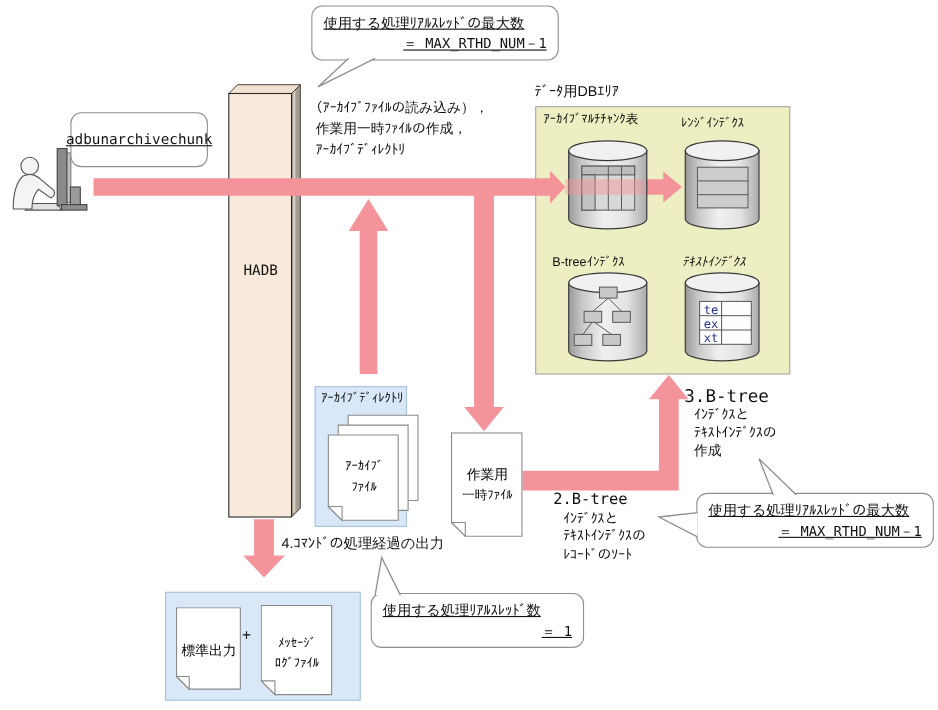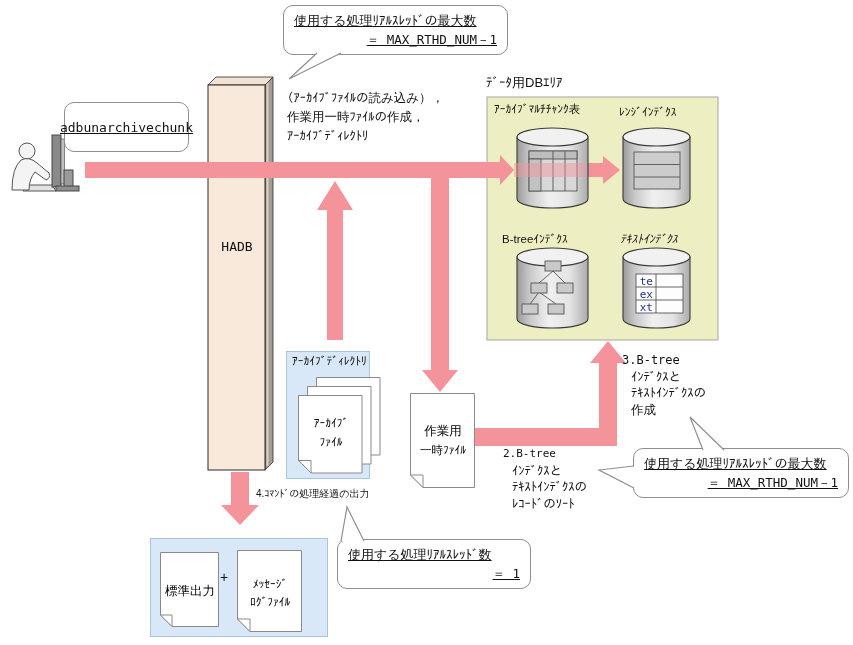--- a/index.html
+++ b/index.html
@@ -160,39 +160,39 @@
   </div>
 
   <svg class="abs" style="left:410px; top:393px; z-index:3;" width="66" height="96">
     <path d="M0.5 0.5 H64.5 V94.5 H13 L0.5 82 Z" fill="#fff" stroke="#8a8a8a"></path>
     <path d="M0.5 82 L13 94.5 L13 82 Z" fill="#fff" stroke="#8a8a8a"></path>
     <text x="33" y="42" text-anchor="middle" font-size="12.5">作業用</text>
     <text x="33" y="61" text-anchor="middle" font-size="11.5">一時ﾌｧｲﾙ</text>
   </svg>
 
   <div class="steptext ind8" style="left:622px; top:352px;">
-    <div class="mono" style="font-size:12px">3.B-tree</div>
+    <div class="mono" style="font-size:16px">3.B-tree</div>
     <div>ｲﾝﾃﾞｸｽと</div>
     <div>ﾃｷｽﾄｲﾝﾃﾞｸｽの</div>
     <div>作成</div>
   </div>
 
   <div class="steptext ind8" style="left:503px; top:446px;">
-    <div class="mono" style="font-size:11px">2.B-tree</div>
+    <div class="mono" style="font-size:14px">2.B-tree</div>
     <div>ｲﾝﾃﾞｸｽと</div>
     <div>ﾃｷｽﾄｲﾝﾃﾞｸｽの</div>
     <div>ﾚｺｰﾄﾞのｿｰﾄ</div>
   </div>
 
   <div class="bubble" style="left:633px; top:448px; width:216px;">
     <div>使用する処理ﾘｱﾙｽﾚｯﾄﾞの最大数</div>
     <div class="indent mono" style="font-size:12.5px">＝ MAX_RTHD_NUM－1</div>
   </div>
 
-  <div class="steptext" style="left:256px; top:486px; font-size:10px;"><span>4.ｺﾏﾝﾄﾞの処理経過の出力</span></div>
+  <div class="steptext" style="left:256px; top:486px; font-size:13px;"><span>4.ｺﾏﾝﾄﾞの処理経過の出力</span></div>
 
   <div class="bluebox" style="left:150px; top:538px; width:178px; height:99px;">
     <svg width="60" height="76" style="position:absolute; left:9px; top:13px;">
       <path d="M0.5 0.5 H58.5 V74.5 H12 L0.5 63 Z" fill="#fff" stroke="#8a8a8a"></path>
       <path d="M0.5 63 L12 74.5 L12 63 Z" fill="#fff" stroke="#8a8a8a"></path>
       <text x="30" y="43" text-anchor="middle" font-size="12.5">標準出力</text>
     </svg>
     <div class="plus" style="left:69px; top:30px;">+</div>
     <svg width="66" height="83" style="position:absolute; left:86px; top:11px;">
       <path d="M0.5 0.5 H64.5 V81.5 H13 L0.5 69 Z" fill="#fff" stroke="#8a8a8a"></path>

